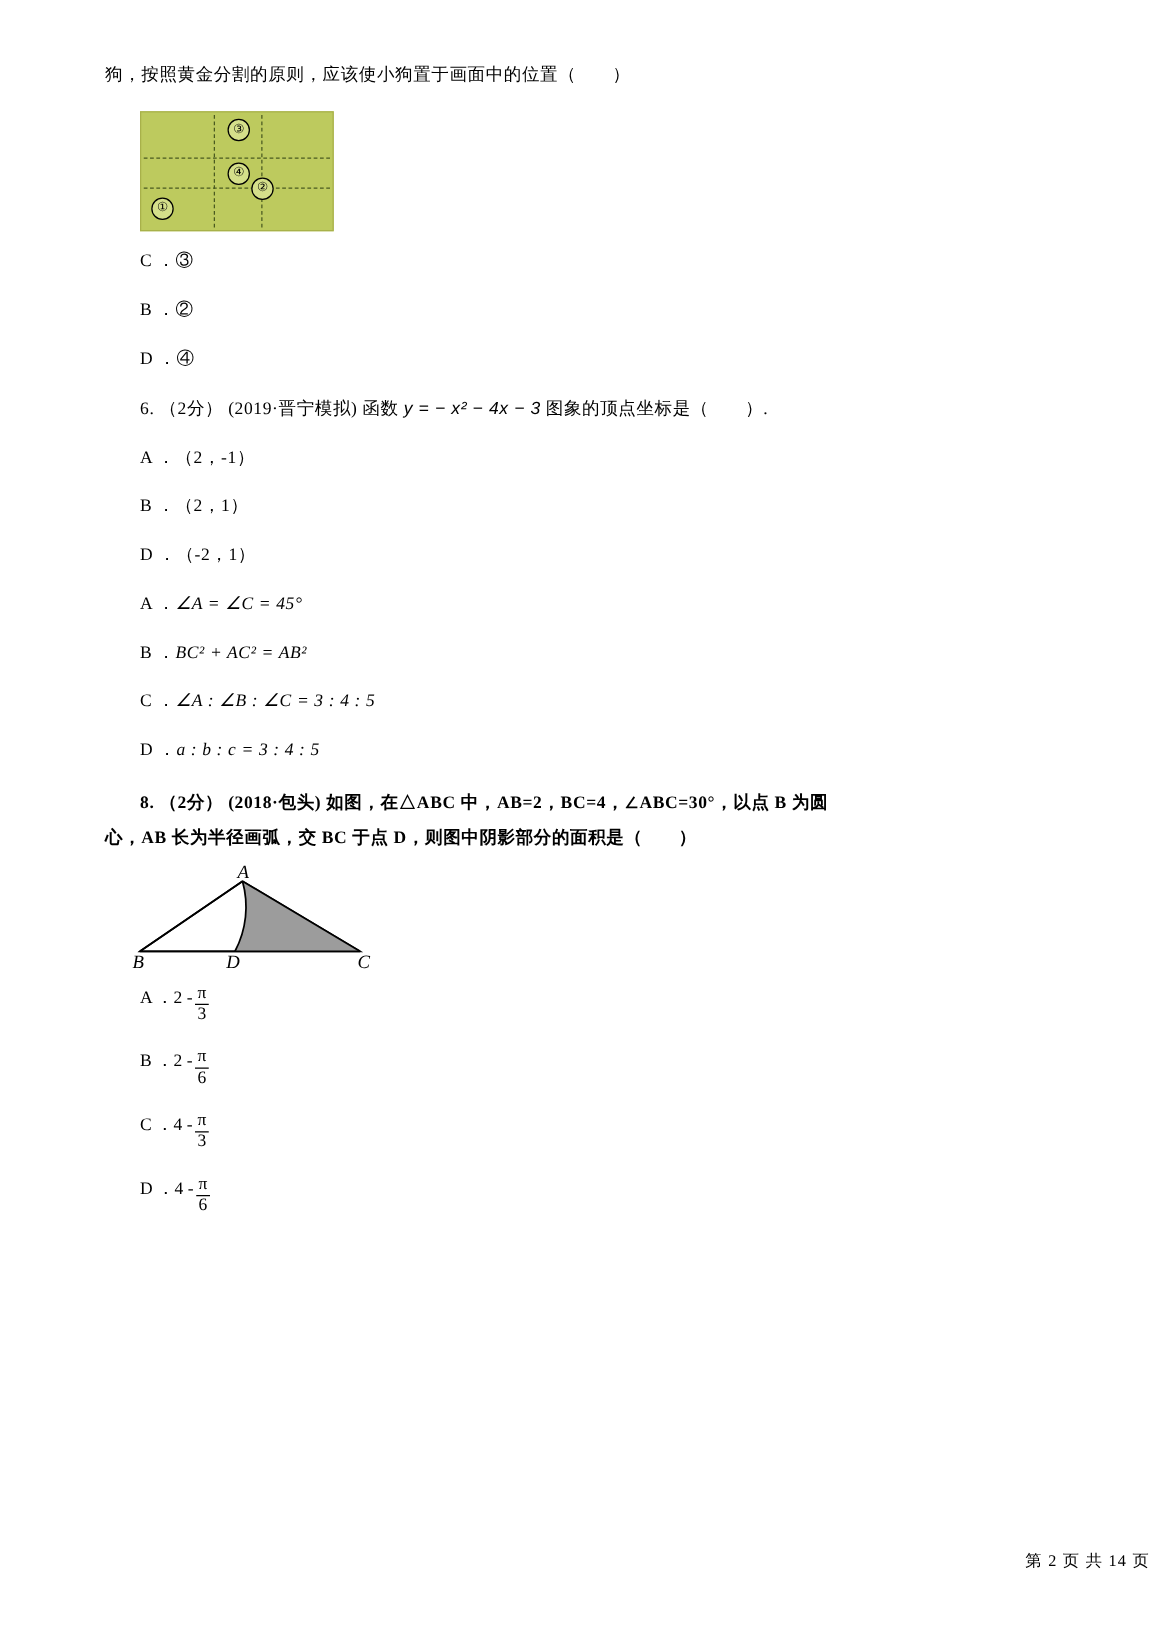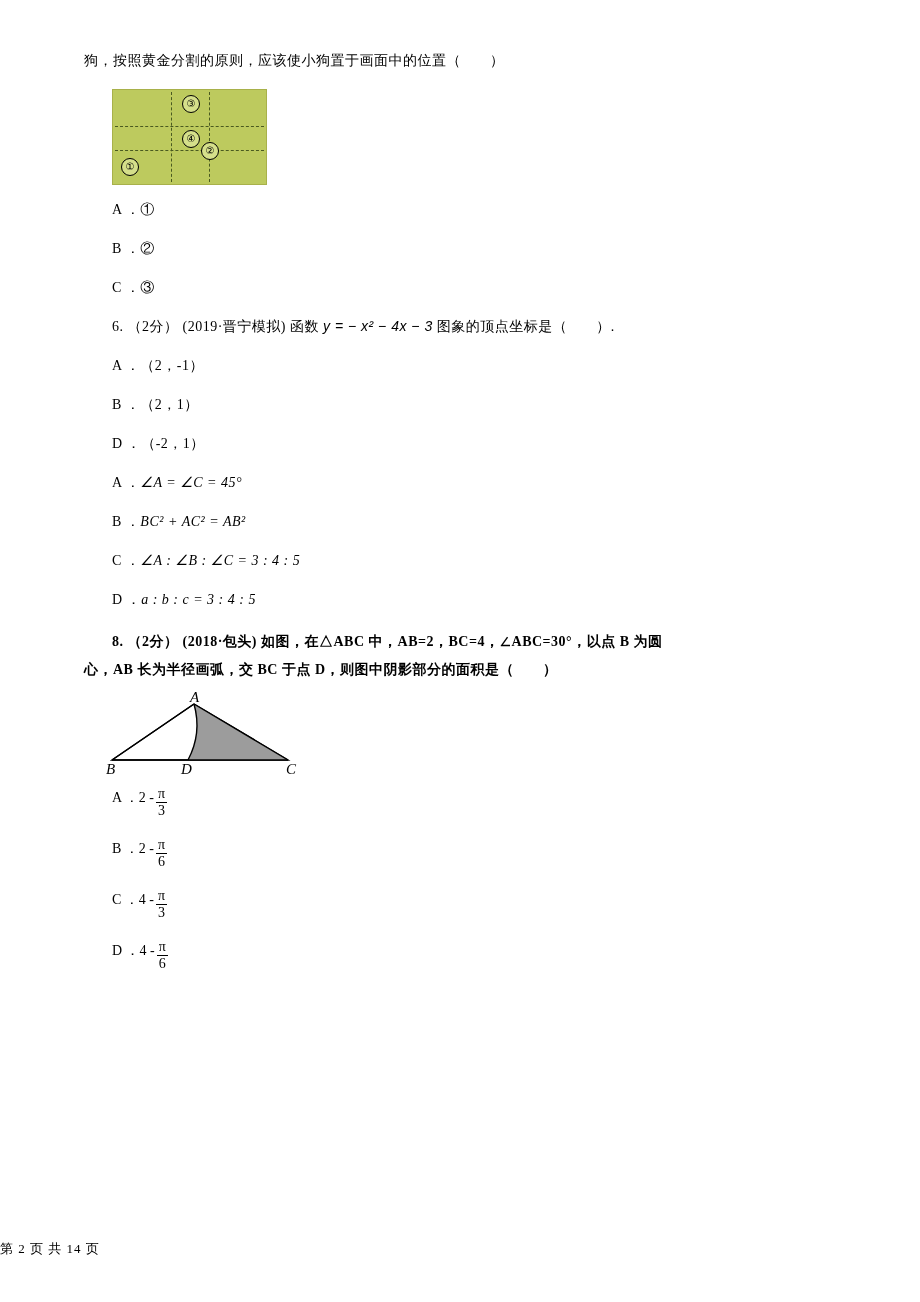--- a/index.html
+++ b/index.html
@@ -27,21 +27,21 @@
     text-indent: 28px;
   }
   .opt-indent {
     padding-left: 28px;
   }
   .footer {
     position: absolute;
     bottom: 44px;
     left: 0;
     width: 920px;
-    text-align: left;
+    text-align: right;
     font-size: 13px;
     letter-spacing: 1px;
   }
   .golden-rect {
     margin: 0 0 14px 28px;
     width: 155px;
     height: 96px;
     position: relative;
     background: #bdca5e;
     border: 1px solid #a8b14a;
@@ -128,23 +128,23 @@
     <div class="hline" style="top:36px;"></div>
     <div class="hline" style="top:60px;"></div>
     <div class="vline" style="left:58px;"></div>
     <div class="vline" style="left:96px;"></div>
     <div class="marker" style="left:69px; top:5px;">③</div>
     <div class="marker" style="left:69px; top:40px;">④</div>
     <div class="marker" style="left:88px; top:52px;">②</div>
     <div class="marker" style="left:8px; top:68px;">①</div>
   </div>
 
-  <p class="q-line opt-indent">A ．<span>①</span></p>
+  <p class="q-line opt-indent">C ．<span>③</span></p>
   <p class="q-line opt-indent">B ．<span>②</span></p>
-  <p class="q-line opt-indent">C ．<span>③</span></p>
+  <p class="q-line opt-indent">D ．<span>④</span></p>
 
   <p class="q-line q-first">
     <span>6. （2分） (2019·晋宁模拟) 函数 </span><span class="inline-math">y = − x² − 4x − 3</span><span> 图象的顶点坐标是（　　）.</span>
   </p>
   <p class="q-line opt-indent">A ．<span>（2，-1）</span></p>
   <p class="q-line opt-indent">B ．<span>（2，1）</span></p>
   <p class="q-line opt-indent">D ．<span>（-2，1）</span></p>
 
   <p class="q-line opt-indent">A ．<span class="math-formula">∠A = ∠C = 45°</span></p>
   <p class="q-line opt-indent">B ．<span class="math-formula">BC² + AC² = AB²</span></p>

